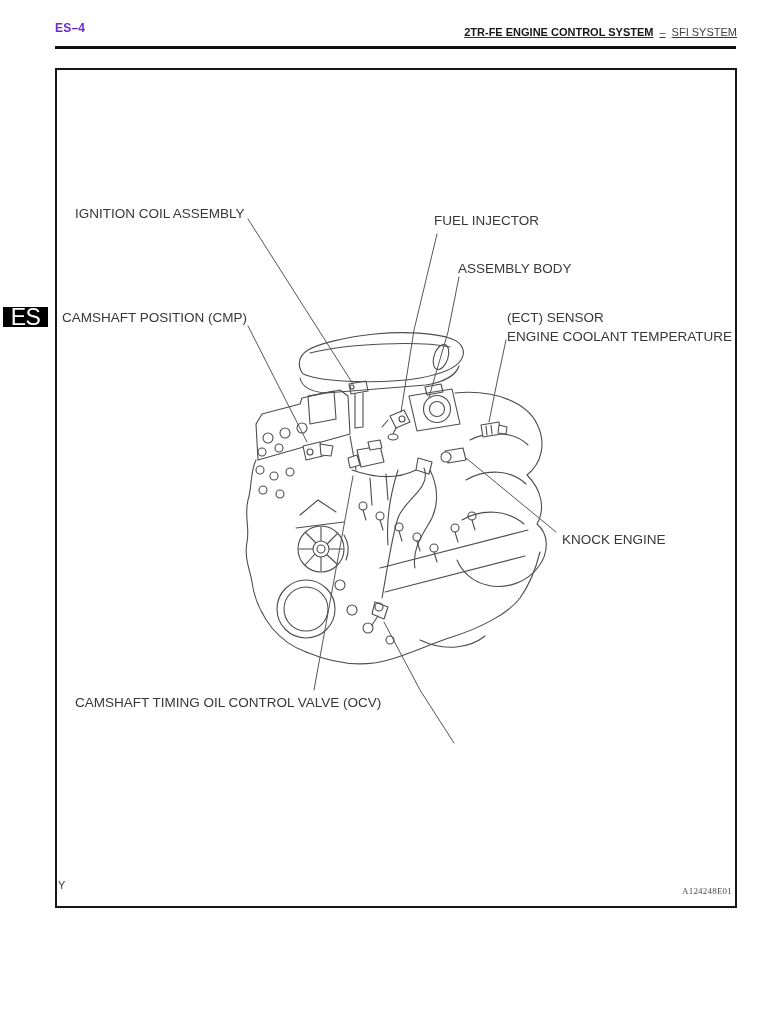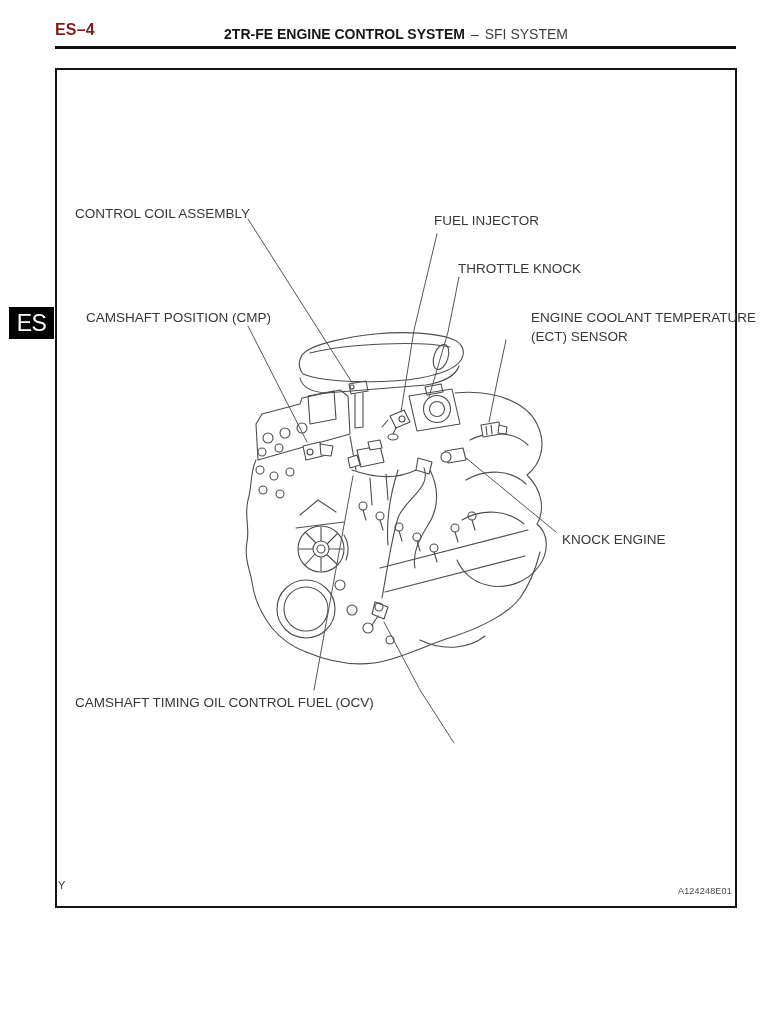--- a/index.html
+++ b/index.html
@@ -7,59 +7,59 @@
     position:relative;
     width:783px;height:1014px;
     background:#fff;
     font-family:"Liberation Sans", sans-serif;
     color:#3a3a3a;
     overflow:hidden;
   }
   
   .page-code{
     position:absolute;left:55px;top:21px;
-    font-size:16px;font-weight:bold;color:#7f1d1d;letter-spacing:.2px;
+    font-size:12px;font-weight:bold;color:#6d28d9;letter-spacing:.2px;
   }
   .header-title{
     position:absolute;left:55px;top:26px;width:682px;
-    text-align:center;font-size:14px;white-space:nowrap;
+    text-align:right;font-size:11px;white-space:nowrap;text-decoration:underline;
   }
   .header-title .t-main{font-weight:bold;color:#161616;}
   .header-title .t-sep{color:#3f3f3f;padding:0 6px;}
   .header-title .t-sub{color:#3f3f3f;}
   .header-rule{
     position:absolute;left:55px;top:46px;width:681px;height:3px;
     background:#101010;
   }
   
   .side-tab{
-    position:absolute;left:9px;top:307px;width:45px;height:32px;
+    position:absolute;left:3px;top:307px;width:45px;height:20px;
     background:#000;color:#fff;
     display:flex;align-items:center;justify-content:center;
     font-size:23px;letter-spacing:-.5px;
   }
   
   .figure-box{
     position:absolute;left:55px;top:68px;width:678px;height:836px;
     border:2px solid #161616;background:#fff;
   }
   .fig-svg{position:absolute;left:55px;top:68px;}
   
   .callout{
     position:absolute;font-size:13.5px;line-height:19px;color:#383838;
     white-space:nowrap;
   }
-  .callout .cl{display:block;margin-left:24px;}
+  .callout .cl{display:block;}
   
   .footer-left{
     position:absolute;left:58px;top:879px;font-size:11px;color:#444;
   }
   .figure-code{
     position:absolute;left:580px;top:886px;width:152px;
-    text-align:right;font-size:9px;color:#4a4a4a;letter-spacing:.2px;
+    text-align:right;font-size:9px;color:#4a4a4a;letter-spacing:.2px;font-family:Liberation Serif, serif;
   }
 </style>
 </head>
 <body>
 
 <div class="page">
 
   <div class="page-code">ES–4</div>
   <div class="header-title">
     <span class="t-main">2TR-FE ENGINE CONTROL SYSTEM</span><span class="t-sep">–</span><span class="t-sub">SFI SYSTEM</span>
@@ -206,36 +206,36 @@
       <path d="M437,234 L414,330 L401,412"></path>
       <path d="M459,277 L448,332 L429,397"></path>
       <path d="M248,326 L307,442"></path>
       <path d="M506,340 L497,382 L489,422"></path>
       <path d="M466,458 L556,532"></path>
       <path d="M353,476 L338,558 L314,690"></path>
       <path d="M384,622 L420,690 L454,743"></path>
     </g>
   </svg>
 
-  <div class="callout" style="left:75px;top:204px">CONTROL COIL ASSEMBLY</div>
+  <div class="callout" style="left:75px;top:204px">IGNITION COIL ASSEMBLY</div>
 
   <div class="callout" style="left:434px;top:211px">FUEL INJECTOR</div>
 
-  <div class="callout" style="left:458px;top:259px">THROTTLE KNOCK</div>
+  <div class="callout" style="left:458px;top:259px">ASSEMBLY BODY</div>
 
   <div class="callout" style="left:62px;top:308px">
     <span class="cl">CAMSHAFT POSITION (CMP)</span>
   </div>
 
   <div class="callout" style="left:507px;top:308px">
+    <span class="cl">(ECT) SENSOR</span>
     <span class="cl">ENGINE COOLANT TEMPERATURE</span>
-    <span class="cl">(ECT) SENSOR</span>
   </div>
 
   <div class="callout" style="left:562px;top:530px">KNOCK ENGINE</div>
 
-  <div class="callout" style="left:75px;top:693px">CAMSHAFT TIMING OIL CONTROL FUEL (OCV)</div>
+  <div class="callout" style="left:75px;top:693px">CAMSHAFT TIMING OIL CONTROL VALVE (OCV)</div>
 
 
   <div class="footer-left">Y</div>
   <div class="figure-code">A124248E01</div>
 
 </div>
 
 </body></html>

